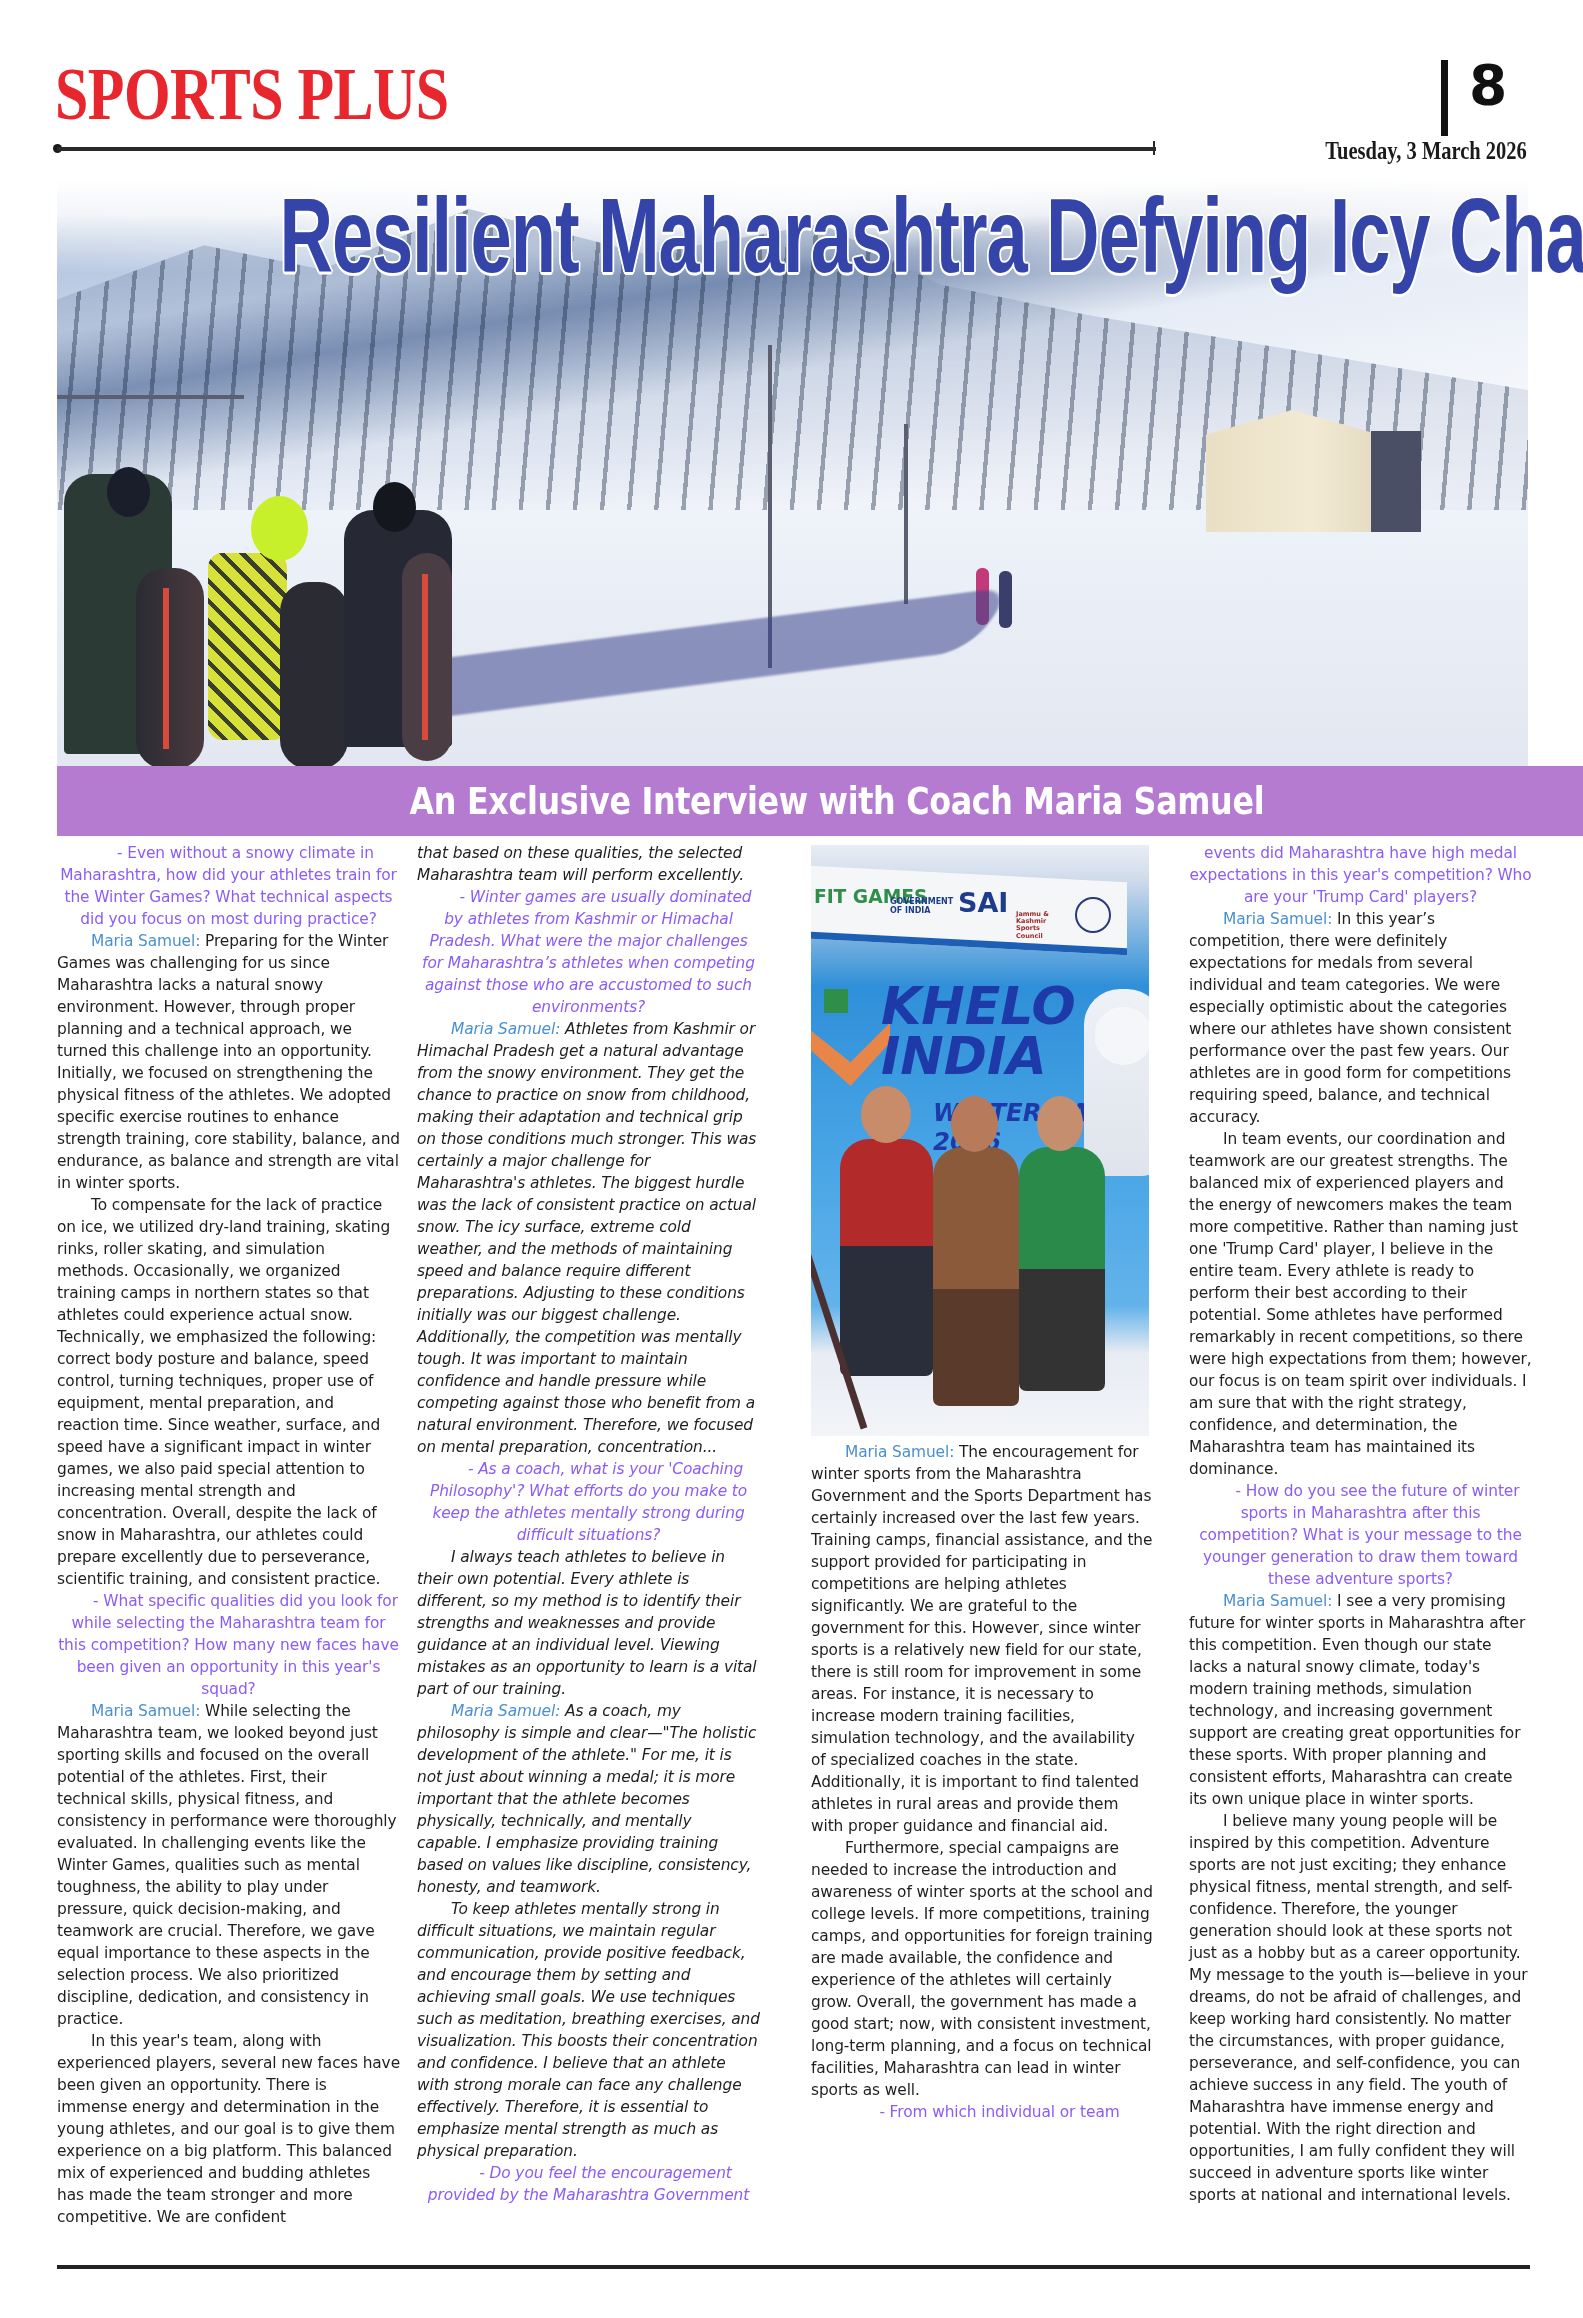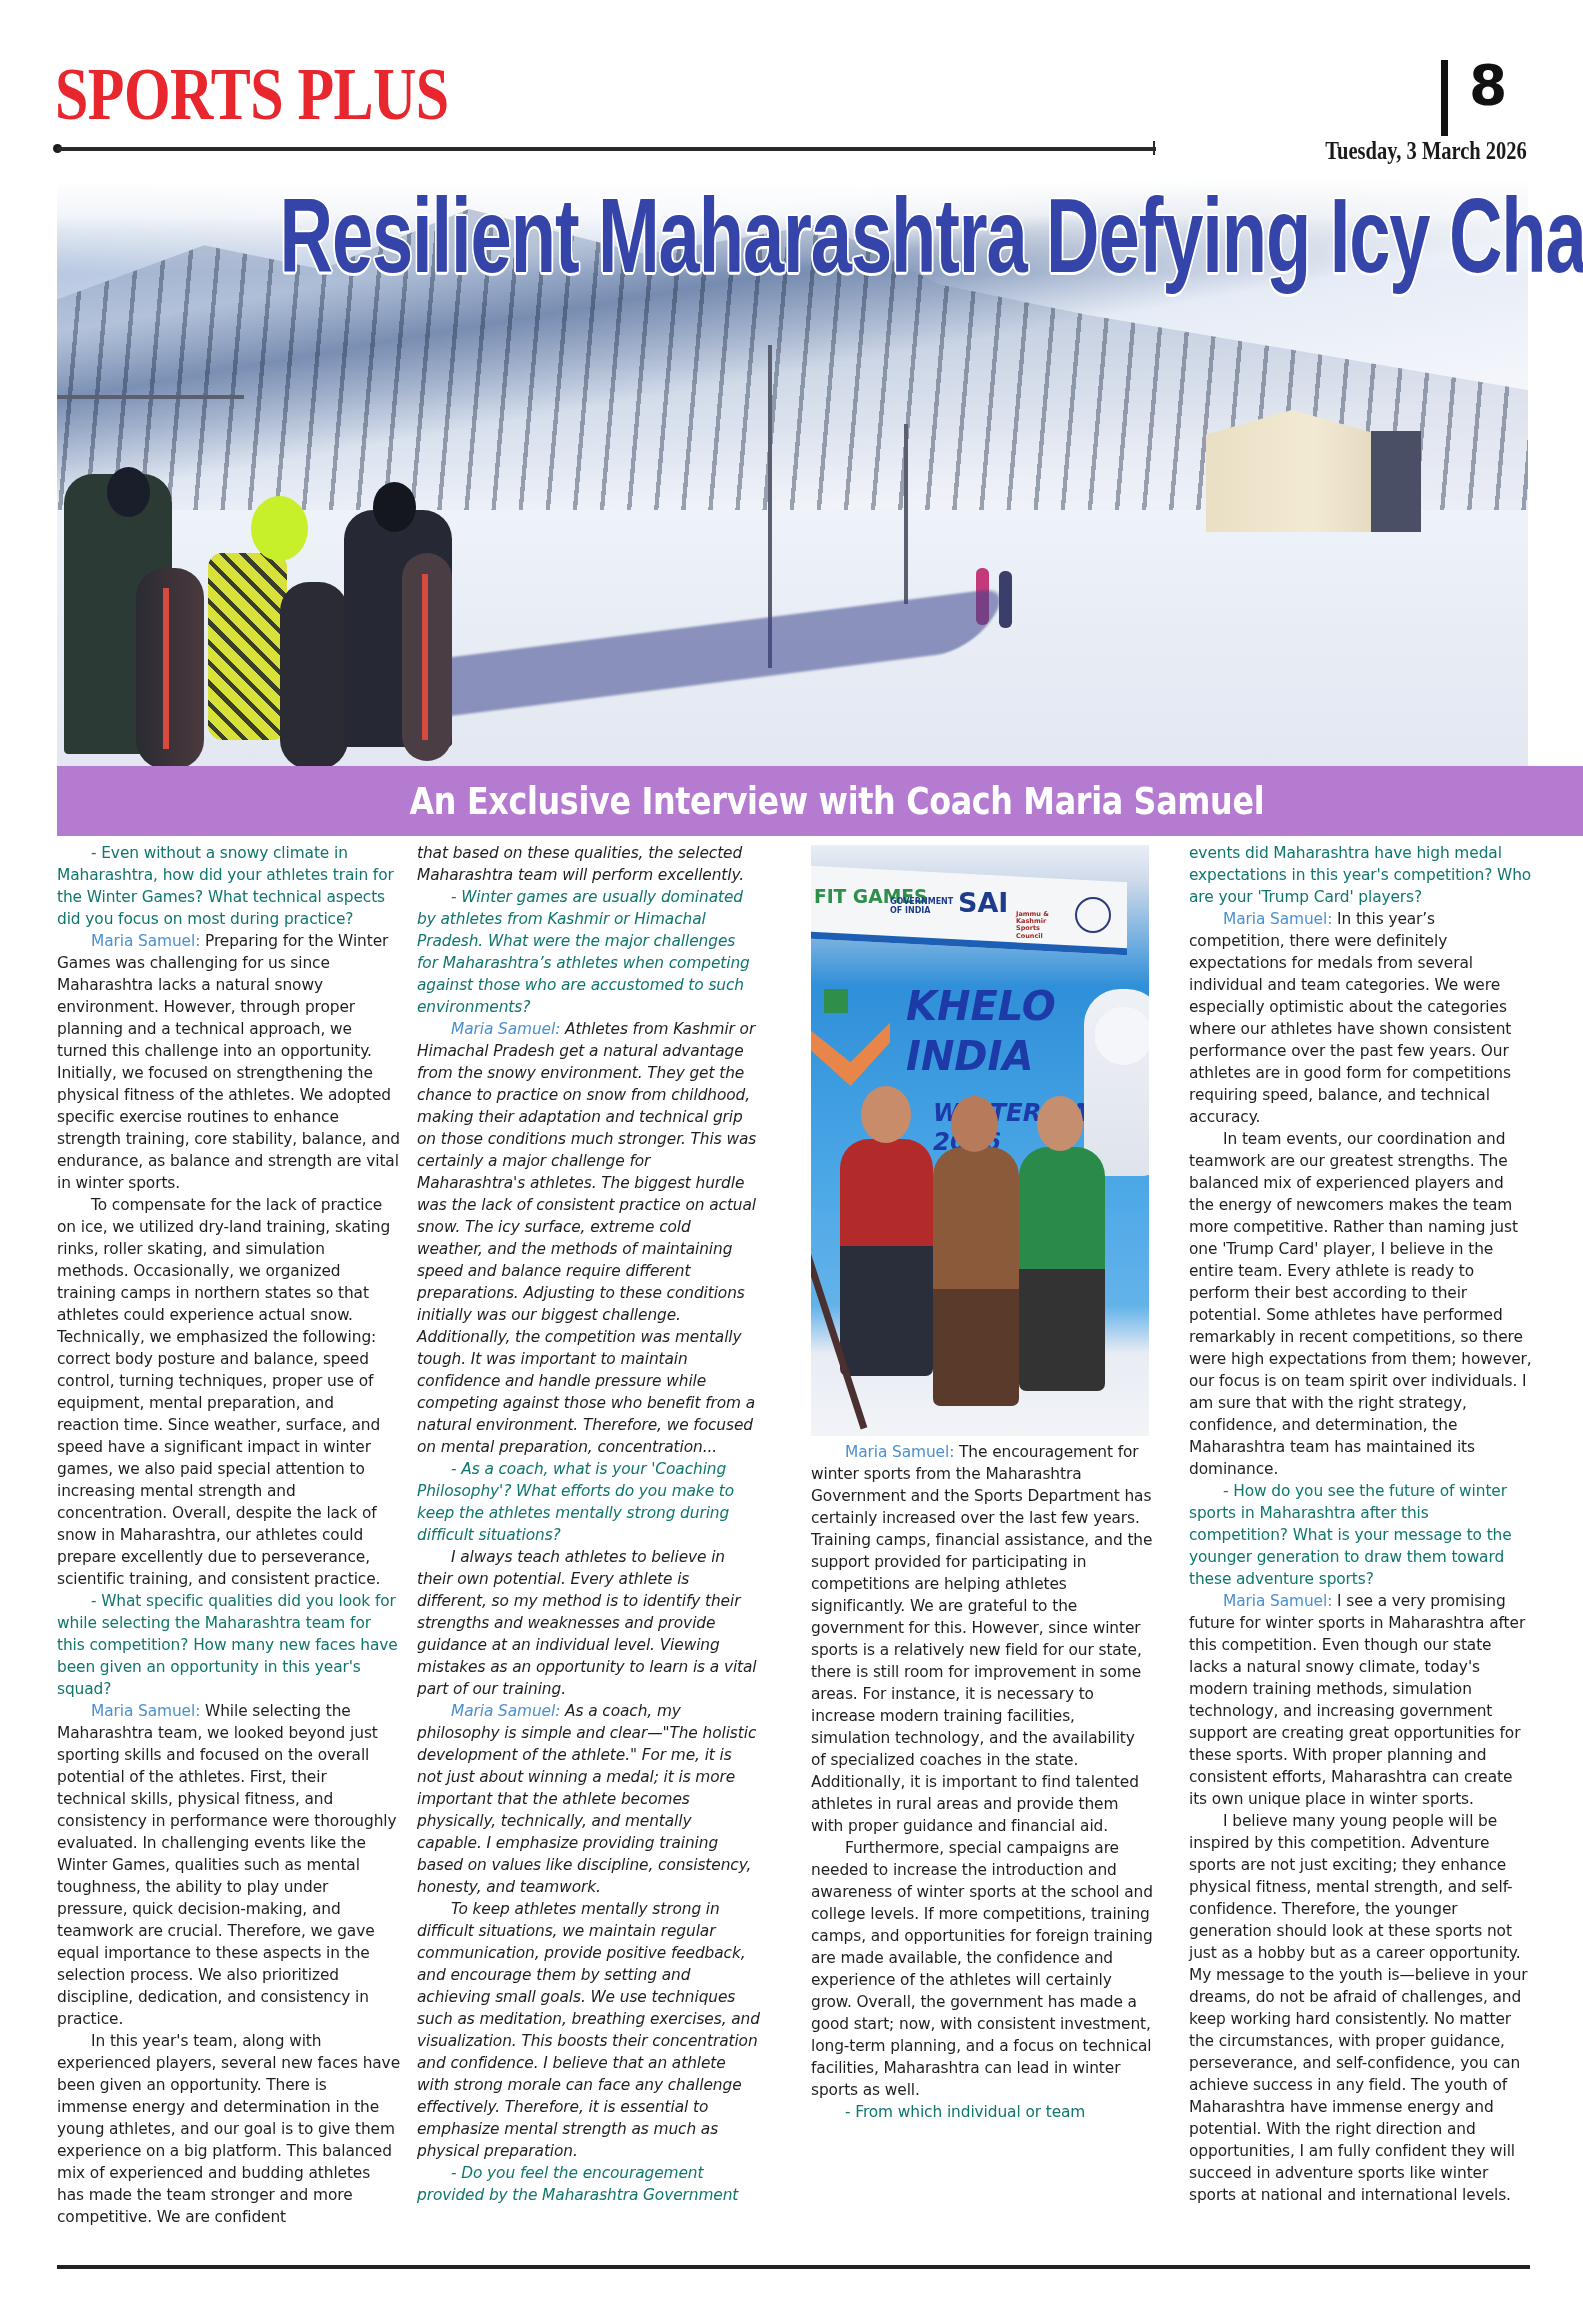--- a/index.html
+++ b/index.html
@@ -43,31 +43,31 @@
     text-shadow: 2.2px 0 #fff, -2.2px 0 #fff, 0 2.2px #fff, 0 -2.2px #fff, 1.4px 1.4px #fff, -1.4px -1.4px #fff, 1.4px -1.4px #fff, -1.4px 1.4px #fff; white-space:nowrap; }
   .headline span { display:inline-block; transform:scaleX(0.78); transform-origin:center; }
 
   .banner { left:57px; top:766px; width:1559px; height:70px; background:#b57bd0; display:flex; align-items:center; justify-content:center; }
   .banner-text { font-family:"DejaVu Sans", sans-serif; font-weight:bold; color:#fff; font-size:37px; letter-spacing:-0.4px; transform:scaleX(0.86); white-space:nowrap; }
 
   
   .col { position:absolute; top:842px; font-family:"DejaVu Sans", sans-serif; font-size:15.4px; line-height:22px; color:#1f1f1f; text-align:left; letter-spacing:-0.1px; word-spacing:0px; }
   .col p { margin:0; text-indent:34px; }
   .col p.cont { text-indent:0; }
-  .q { color:#0f766e; }
+  .q { color:#8b5cf6;text-align:center; }
   .nm { color:#4a8fcf; }
   #col1 { left:57px; width:343px; }
   #col2 { left:417px; width:343px;font-style:italic; }
   #col3 { left:811px; width:343px; top:1441px; }
   #col4 { left:1189px; width:343px; }
 
   .photo2 { left:811px; top:845px; width:338px; height:591px; overflow:hidden; background:linear-gradient(180deg,#e9eef5 0%, #cfdaea 6%, #2f8fd8 24%, #4aa6e6 55%, #63b3ea 78%, #e8ecf3 86%, #f2f4f8 100%); }
   .photo2 .logo-strip { position:absolute; left:0; top:29px; width:316px; height:66px; background:#f5f6f8; border-bottom:7.2px solid #1e5fb6; transform:skewY(3deg); }
   .photo2 .logo { position:absolute; font-family:"DejaVu Sans", sans-serif; font-weight:bold; color:#1e3c8c; }
-  .photo2 .khelo { position:absolute; left:95px; top:136px; font-family:"DejaVu Sans", sans-serif; font-weight:bold; font-style:italic; font-size:40px; line-height:50px; color:#1d3aa8; }
+  .photo2 .khelo { position:absolute; left:70px; top:136px; font-family:"DejaVu Sans", sans-serif; font-weight:bold; font-style:italic; font-size:52px; line-height:50px; color:#1d3aa8; }
   .photo2 .year { position:absolute; left:122px; top:253px; font-family:"DejaVu Sans", sans-serif; font-weight:bold; font-style:italic; font-size:24.4px; color:#1d3aa8; }
   .photo2 .leopard { position:absolute; left:273px; top:144px; width:79px; height:187px; background:radial-gradient(circle at 50% 25%, #f4f6fa 0 29px, rgba(0,0,0,0) 29px), linear-gradient(180deg,#eef1f6,#dfe4ec); border-radius:36px 36px 21.5px 21.5px; }
   .photo2 .chev1 { position:absolute; left:0; top:162px; width:79px; height:79px; background:#e8864a; clip-path:polygon(0 30%, 50% 70%, 100% 20%, 100% 45%, 50% 100%, 0 55%); }
   .photo2 .cube { position:absolute; left:13px; top:144px; width:24.4px; height:24.4px; background:#2f8f4a; }
   .photo2 .p { position:absolute; border-radius:29px 29px 7.2px 7.2px; }
   .photo2 .head { position:absolute; border-radius:50%; background:#c98c6a; }
   .photo2 .ski { position:absolute; width:7.2px; background:#4a3030; transform:rotate(-18deg); }
 
   .rule-bottom { left:57px; top:2265px; width:1473px; height:3.6px; background:#222; }
 </style>

